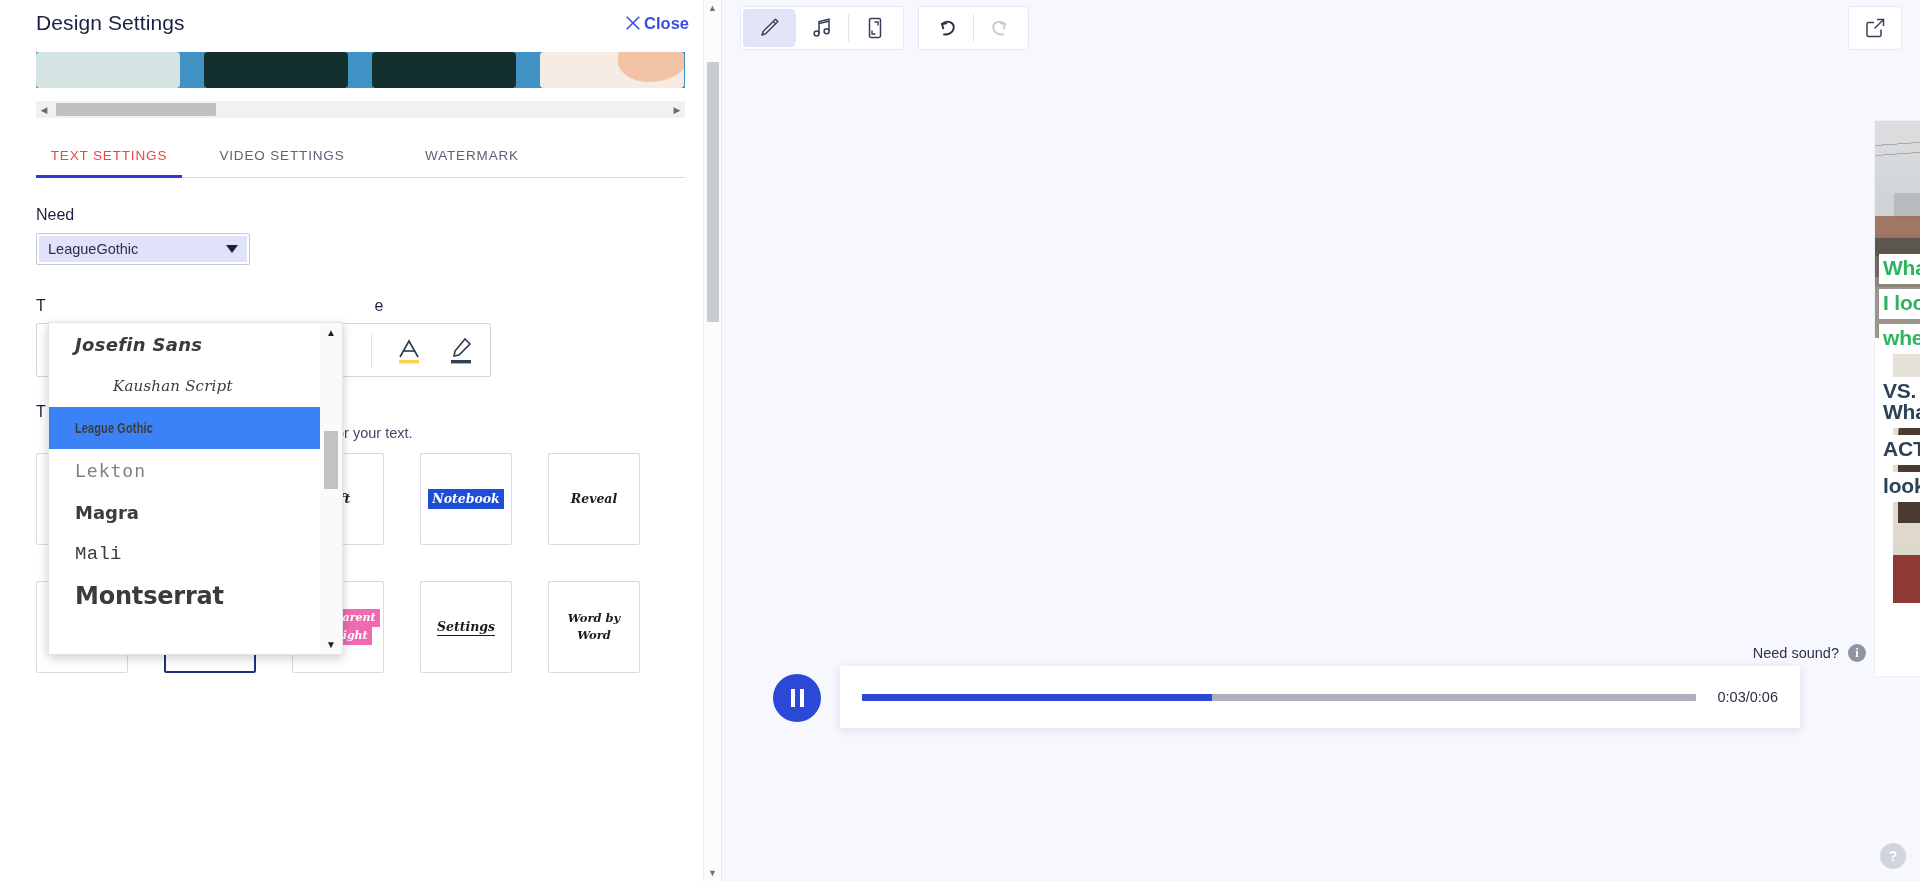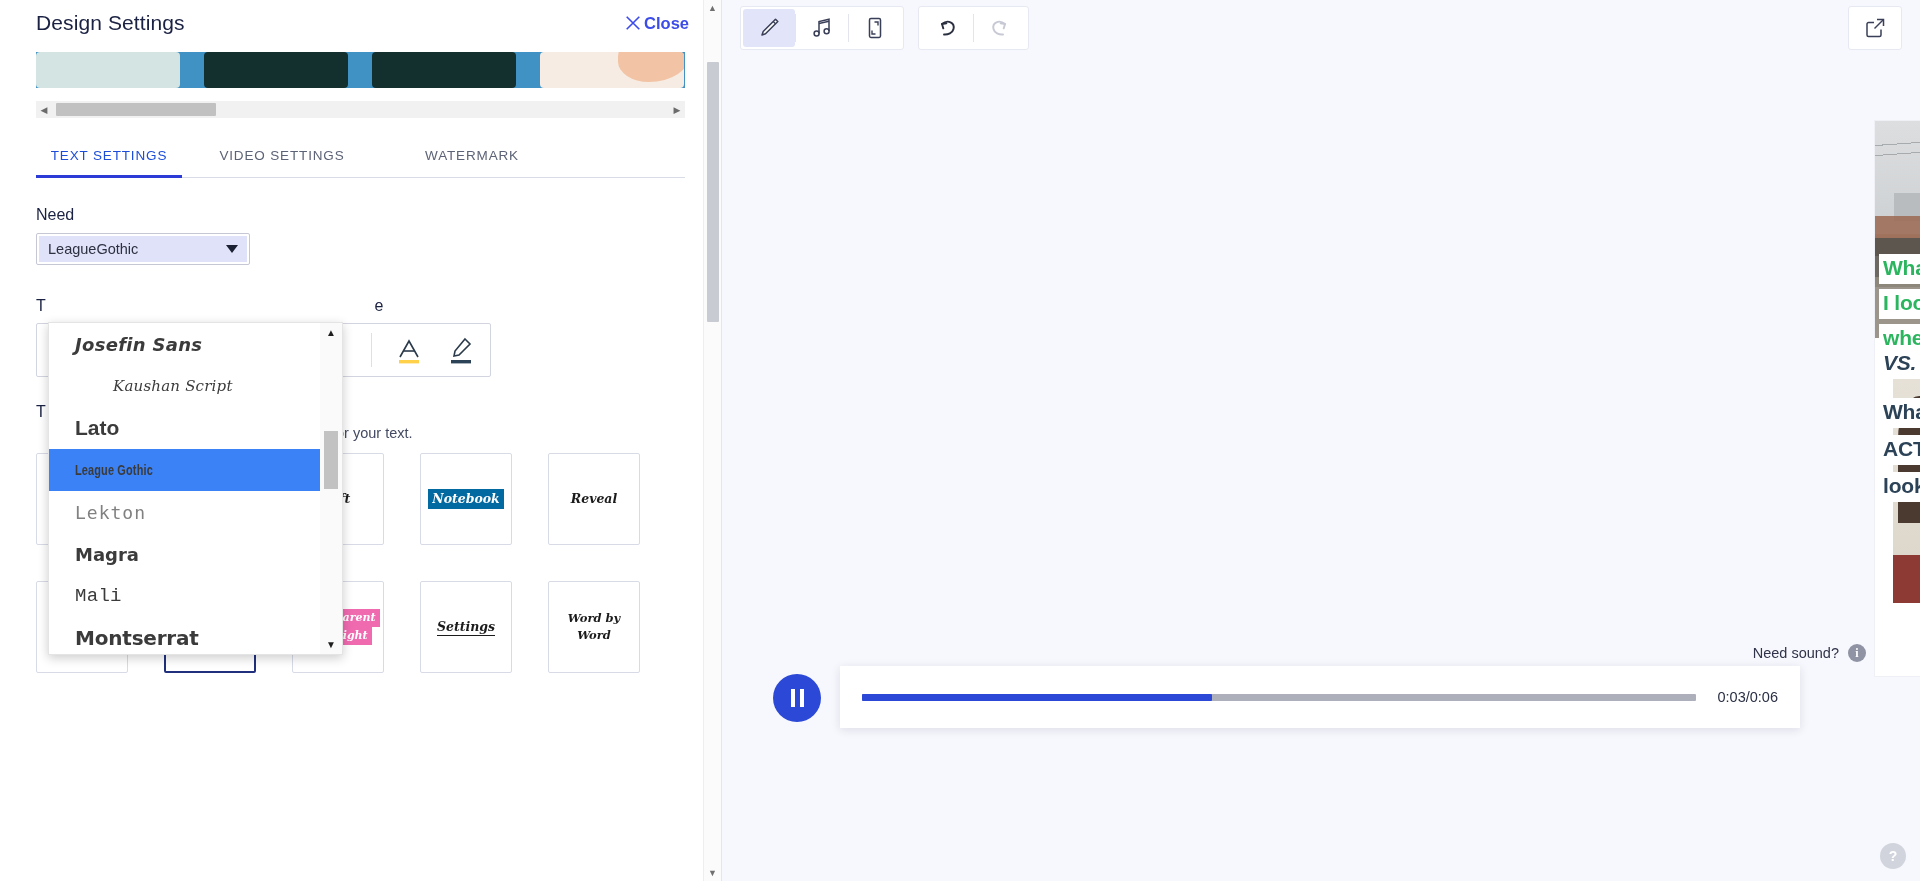--- a/index.html
+++ b/index.html
@@ -83,21 +83,21 @@
     padding: 0 0 14px 0;
     margin-right: 0;
     width: 146px;
     text-align: center;
     font-size: 13.5px;
     letter-spacing: .85px;
     color: #5d6377;
     cursor: pointer;
     position: relative;
   }
-  .tab.active { color: #1d4ed8; font-weight: 400; }
+  .tab.active { color: #ef4444; font-weight: 400; }
   .tab.active::after {
     content: ""; position: absolute; left: 0; right: 0; bottom: -1px;
     height: 3px; background: #2c3ad6;
   }
   .tab:nth-child(2) { width: 200px; }
   .tab:nth-child(3) { width: 180px; }
 
   
   .form { padding: 0 36px; position: relative; }
   .field-label {
@@ -168,21 +168,21 @@
   .anim-label {
     font-family: "DejaVu Serif", serif;
     font-style: italic;
     font-size: 12.5px;
     color: #1b1b1b;
     text-align: center;
     line-height: 1.45;
     font-weight: 700;
   }
   .anim-label .hl {
-    background: #0369a1; color: #fff;
+    background: #1d4ed8; color: #fff;
     padding: 1px 4px; display: inline-block;
   }
   .anim-label .hl-soft {
     background: #f06ab0; color: #fff;
     padding: 1px 4px; display: inline-block;
   }
   .anim-label .ul { border-bottom: 1.5px solid #1b1b1b; padding-bottom: 1px; }
   .anim-label .bar {
     display: inline-block; width: 2px; height: 15px;
     background: #e0217f; vertical-align: -3px; margin-right: 5px;
@@ -223,21 +223,21 @@
     cursor: pointer;
   }
   .dd-item.sel { background: #3b82f6; }
   .dd-f-josefin { font-family: "DejaVu Sans", sans-serif; font-style: italic; font-weight: 600; letter-spacing: .3px; font-size: 18px; }
   .dd-f-kaushan { font-family: "DejaVu Serif", serif; font-style: italic; font-size: 15px; letter-spacing: .2px; margin-left: 38px; }
   .dd-f-lato { font-family: "Liberation Sans", sans-serif; font-weight: 700; font-size: 21px; }
   .dd-f-league { font-family: "Liberation Sans Narrow", "Liberation Sans", sans-serif; font-weight: 700; font-size: 14px; transform: scaleX(.78); transform-origin: left center; letter-spacing: .2px; }
   .dd-f-lekton { font-family: "DejaVu Sans Mono", monospace; font-size: 18px; color: #818181; letter-spacing: 1px; }
   .dd-f-magra { font-family: "DejaVu Sans", sans-serif; font-weight: 700; font-size: 18px; }
   .dd-f-mali { font-family: Liberation Mono, monospace; font-size: 19px; letter-spacing: .3px; }
-  .dd-f-montserrat { font-family: "DejaVu Sans", sans-serif; font-weight: 700; font-size: 20px; letter-spacing: -.2px; }
+  .dd-f-montserrat { font-family: "DejaVu Sans", sans-serif; font-weight: 700; font-size: 24px; letter-spacing: -.2px; }
 
   .dd-scroll {
     position: absolute; right: 0; top: 0; bottom: 0;
     width: 22px; background: #fafafa;
   }
   .dd-scroll .ar {
     height: 19px; text-align: center; line-height: 19px;
     font-size: 10px; color: #1e1e1e;
   }
   .dd-scroll .ar.bot { position: absolute; bottom: 0; left: 0; right: 0; }
@@ -521,23 +521,20 @@
     </div>
 
     <div class="dropdown">
       <div class="dd-list">
         <div class="dd-item">
             <span class="dd-f-josefin">Josefin Sans</span>
           </div>
         <div class="dd-item">
             <span class="dd-f-kaushan">Kaushan Script</span>
           </div>
-        <div class="dd-item">
-            <span class="dd-f-lato">Lato</span>
-          </div>
         <div class="dd-item sel">
             <span class="dd-f-league">League Gothic</span>
           </div>
         <div class="dd-item">
             <span class="dd-f-lekton">Lekton</span>
           </div>
         <div class="dd-item">
             <span class="dd-f-magra">Magra</span>
           </div>
         <div class="dd-item">
@@ -631,21 +628,21 @@
         <div class="vb-wall"></div>
 
         <div class="vb-floor"></div>
         <div class="vb-person2"></div>
 
       </div>
 
       <div class="cap green" style="left:4px; top:133px;">What I think</div>
       <div class="cap green" style="left:4px; top:168px;">I look like</div>
       <div class="cap green" style="left:4px; top:203px;">when I'm dancing</div>
-      <div class="cap dark" style="left:4px; top:228px;font-style:italic;">VS.</div>
+      <div class="cap dark" style="left:4px; top:256px;">VS.</div>
       <div class="cap dark" style="left:4px; top:277px;">What I</div>
       <div class="cap dark" style="left:4px; top:314px;">ACTUALLY</div>
       <div class="cap dark" style="left:4px; top:351px;">look like</div>
     </div>
 
     <div class="need-sound">
       <span>Need sound?</span>
       <span class="info-dot">i</span>
     </div>
 

